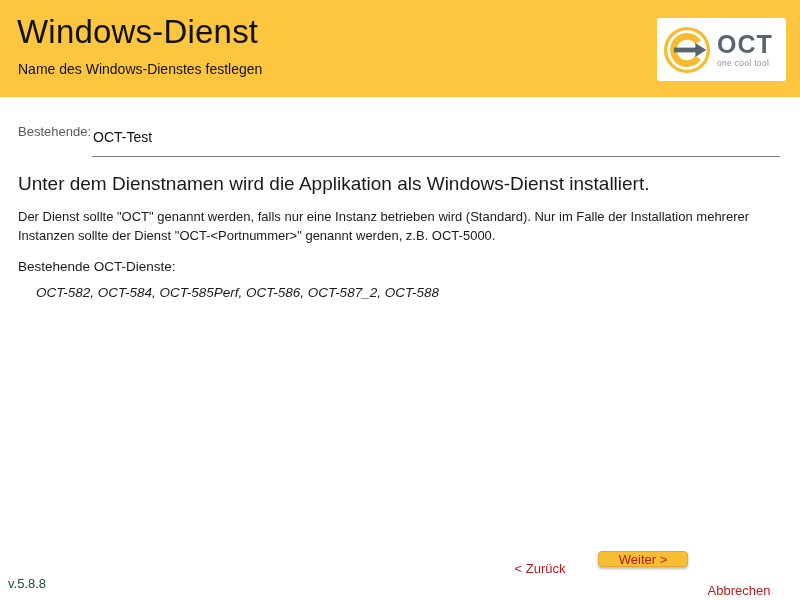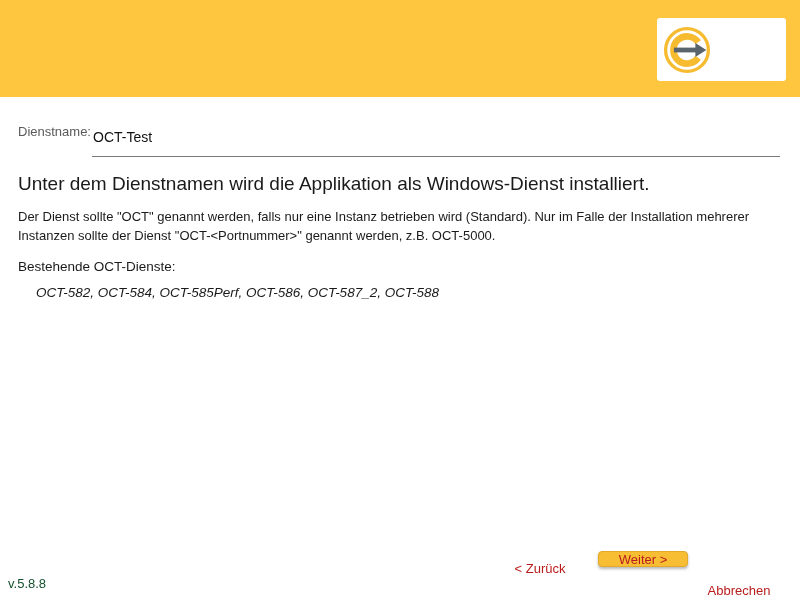--- a/index.html
+++ b/index.html
@@ -50,33 +50,39 @@
   .btn-next{position:absolute;left:598px;top:551px;width:90px;height:16px;
         background:var(--next_button_bg);border:1px solid var(--next_button_border);
         border-radius:4px;box-shadow:0 2px 3px rgba(0,0,0,0.28);}
 </style>
 </head>
 <body>
 
 <div class="window">
 
   <header class="header">
+    <div class="title">Windows-Dienst</div>
+    <div class="subtitle">Name des Windows-Dienstes festlegen</div>
 
     <div class="logo">
       <svg class="logo-mark" width="48" height="48" viewBox="0 0 46 46">
         <circle cx="23" cy="23" r="20.5" fill="none" stroke="#F6BB2E" stroke-width="3.2"></circle>
         <path d="M33.65 30.46 A13 13 0 1 1 33.65 15.54" fill="none" stroke="#F6BB2E" stroke-width="6.4"></path>
         <path d="M10.5 23 L33 23" stroke="#5A646C" stroke-width="4.6"></path>
         <polygon points="31,16.2 41.5,23 31,29.8" fill="#5A646C"></polygon>
       </svg>
+      <div class="logo-textblock">
+        <div class="logo-oct">OCT</div>
+        <div class="logo-tagline">one cool tool</div>
+      </div>
     </div>
   </header>
 
   <main>
-    <label class="field-label" for="service-name">Dienstname:</label>
+    <label class="field-label" for="service-name">Bestehende:</label>
     <input id="service-name" class="service-input" type="text" value="OCT-Test" style="">
 
     <p class="p1">Unter dem Dienstnamen wird die Applikation als Windows-Dienst installiert.</p>
     <p class="p2">Der Dienst sollte "OCT" genannt werden, falls nur eine Instanz betrieben wird (Standard). Nur im Falle der Installation mehrerer Instanzen sollte der Dienst "OCT-&lt;Portnummer&gt;" genannt werden, z.B. OCT-5000.</p>
 
     <p class="existing-heading">Bestehende OCT-Dienste:</p>
     <p class="existing-list">OCT-582, OCT-584, OCT-585Perf, OCT-586, OCT-587_2, OCT-588</p>
   </main>
 
   <footer>

